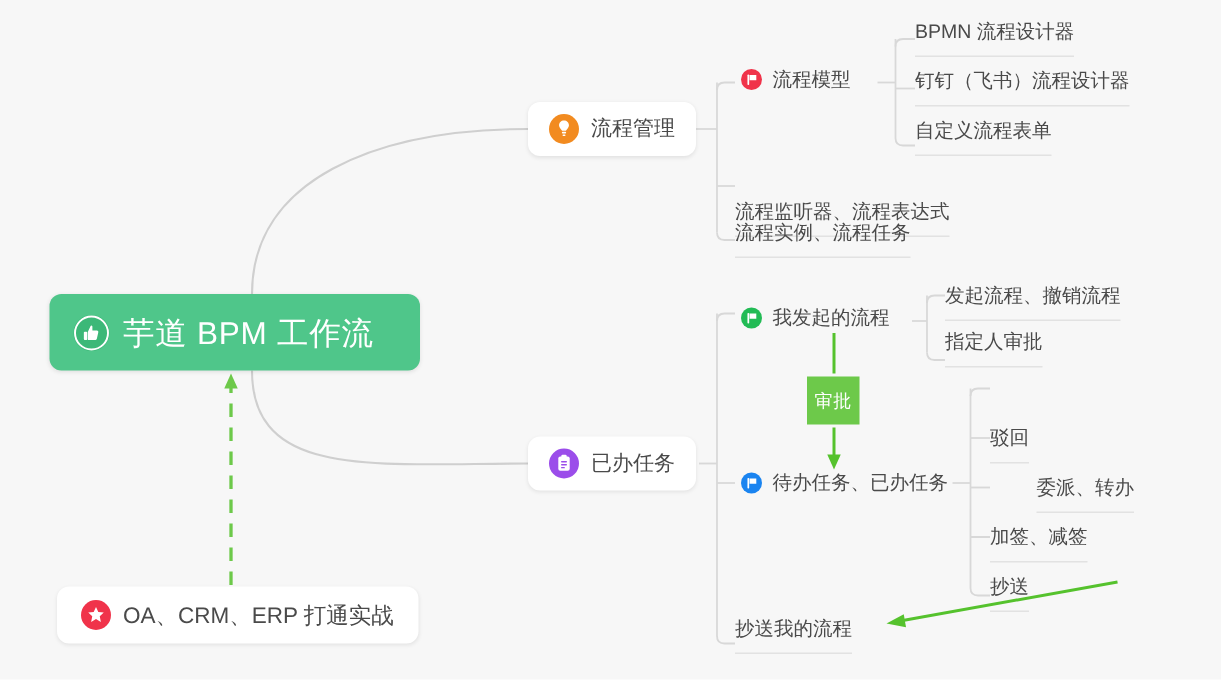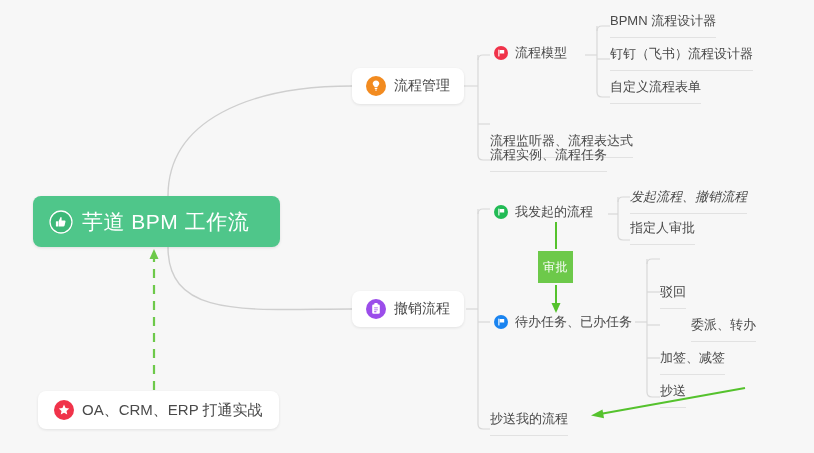--- a/index.html
+++ b/index.html
@@ -217,21 +217,21 @@
   <div class="pill" id="node-shenpi-zhongxin">
     <span class="cicon md" style="background:#9b4dea;">
       <svg width="20" height="20" viewBox="0 0 20 20">
         <rect x="6.2" y="5.4" width="7.6" height="9.4" rx="1.3" fill="#ffffff"></rect>
         <rect x="8.2" y="4.1" width="3.6" height="2.2" rx="0.9" fill="#ffffff"></rect>
         <rect x="8.0" y="8.4" width="4.0" height="0.9" rx="0.45" fill="#9b4dea"></rect>
         <rect x="8.0" y="10.4" width="4.0" height="0.9" rx="0.45" fill="#9b4dea"></rect>
         <rect x="8.0" y="12.3" width="2.6" height="0.9" rx="0.45" fill="#9b4dea"></rect>
       </svg>
     </span>
-    <span class="pill-label">撤销流程</span>
+    <span class="pill-label">已办任务</span>
   </div>
 
   <div class="pill" id="node-oa-crm-erp">
     <span class="cicon md" style="background:#f0334a;">
       <svg width="20" height="20" viewBox="0 0 20 20">
         <path d="M10 4.6 L11.55 8.0 L15.2 8.4 L12.5 10.9 L13.25 14.6
                  L10 12.7 L6.75 14.6 L7.5 10.9 L4.8 8.4 L8.45 8.0 Z" fill="#ffffff"></path>
       </svg>
     </span>
     <span class="pill-label">OA、CRM、ERP 打通实战</span>
@@ -271,21 +271,21 @@
     <span>审批</span>
   </div>
 
   <div class="leaf" style="left:610px; top:12px;">BPMN 流程设计器</div>
   <div class="leaf" style="left:610px; top:45px;">钉钉（飞书）流程设计器</div>
   <div class="leaf" style="left:610px; top:78px;">自定义流程表单</div>
 
   <div class="leaf" style="left:490px; top:110px;margin-top:22px;">流程监听器、流程表达式</div>
   <div class="leaf" style="left:490px; top:146px;">流程实例、流程任务</div>
 
-  <div class="leaf" style="left:630px; top:188px;font-style:italic;">发起流程、撤销流程</div>
+  <div class="leaf" style="left:630px; top:188px;">发起流程、撤销流程</div>
   <div class="leaf" style="left:630px; top:219px;">指定人审批</div>
 
   <div class="leaf" style="left:660px; top:283px;">驳回</div>
   <div class="leaf" style="left:691px; top:316px;">委派、转办</div>
   <div class="leaf" style="left:660px; top:349px;">加签、减签</div>
   <div class="leaf" style="left:660px; top:382px;">抄送</div>
 
   <div class="leaf" style="left:490px; top:410px;">抄送我的流程</div>
 
 </div>

